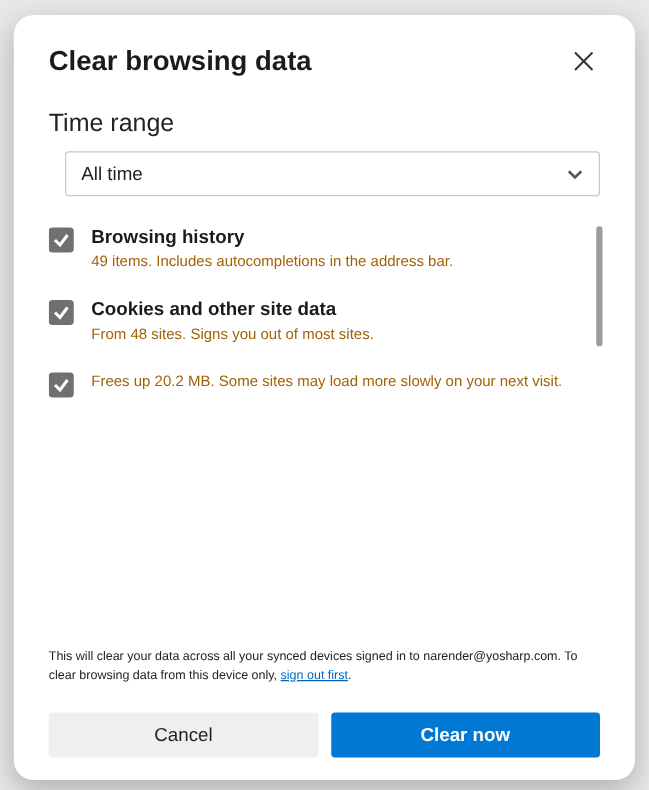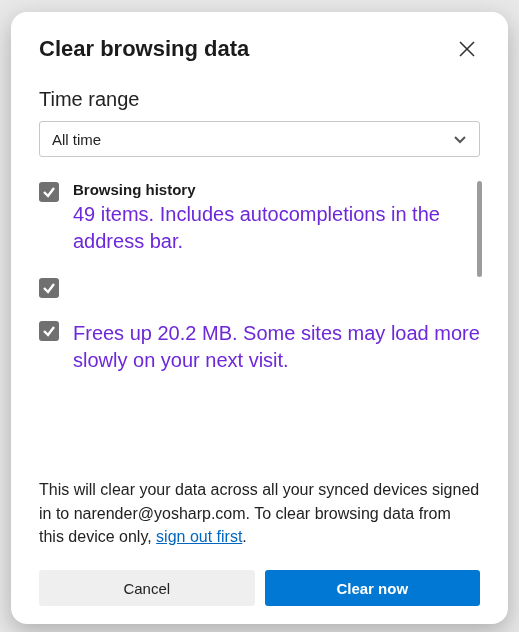--- a/index.html
+++ b/index.html
@@ -23,41 +23,42 @@
   .select {
     margin-top: 10px;
     height: 36px;
     border: 1px solid #c8c8c8;
     border-radius: 3px;
     display: flex; align-items: center; justify-content: space-between;
     padding: 0 12px;
     cursor: pointer;
     font-size: 15px;
     color: #222;
+    margin-left: 13px;
   }
   .select svg { width: 14px; height: 14px; stroke: #555; stroke-width: 2; fill: none; }
   .list-wrap { position: relative; margin-top: 24px; flex: 1; min-height: 0; }
   .list { overflow: hidden; height: 100%; }
   .item { display: flex; gap: 14px; margin-bottom: 22px; }
   .checkbox {
     width: 20px; height: 20px; min-width: 20px;
     background: #707070; border-radius: 3px;
     display: flex; align-items: center; justify-content: center;
     margin-top: 1px;
     cursor: pointer;
   }
   .checkbox svg { width: 14px; height: 14px; stroke: #fff; stroke-width: 2.4; fill: none; }
   .item-title { font-size: 15px; font-weight: 600; color: #1b1b1b; margin-bottom: 3px; }
-  .item-sub { font-size: 20px; color: #6d28d9; line-height: 1.35; }
+  .item-sub { font-size: 12px; color: #a16207; line-height: 1.35; }
   .scrollbar {
     position: absolute; right: -2px; top: 0;
     width: 5px; height: 96px;
     background: #9c9c9c; border-radius: 3px;
   }
-  .footer-note { font-size: 16px; color: #222; line-height: 1.45; margin-top: 19px; }
+  .footer-note { font-size: 10px; color: #222; line-height: 1.45; margin-top: 19px; }
   .footer-note a { color: #0067c0; text-decoration: underline; cursor: pointer; }
   .buttons { display: flex; gap: 10px; margin-top: 22px; }
   .btn {
     flex: 1; height: 36px; border: none; border-radius: 3px;
     font-size: 15px; font-weight: 600; cursor: pointer;
   }
   .btn-primary { background: #0078d4; color: #fff; }
   .btn-secondary { background: #efefef; color: #222; font-weight: 400; }
 </style>
 </head>
@@ -100,20 +101,22 @@
         </div>
 
 
         <div class="item">
           <div class="checkbox">
             <svg viewBox="0 0 14 14">
                 <polyline points="2,7 6,11 12,3"></polyline>
               </svg>
           </div>
           <div>
+            <div class="item-title">Cookies and other site data</div>
+            <div class="item-sub">From 48 sites. Signs you out of most sites.</div>
           </div>
         </div>
 
         <div class="item">
           <div class="checkbox">
             <svg viewBox="0 0 14 14">
                 <polyline points="2,7 6,11 12,3"></polyline>
               </svg>
           </div>
           <div>

